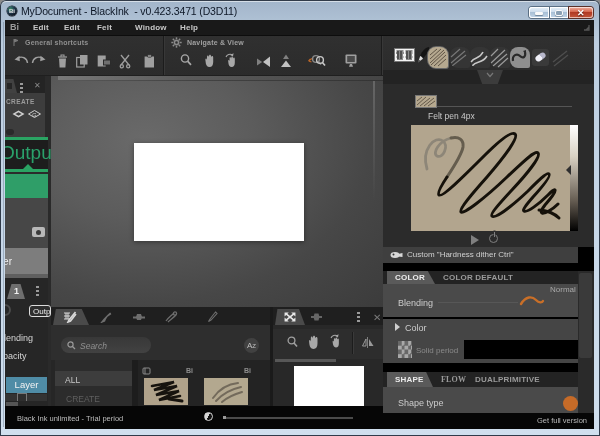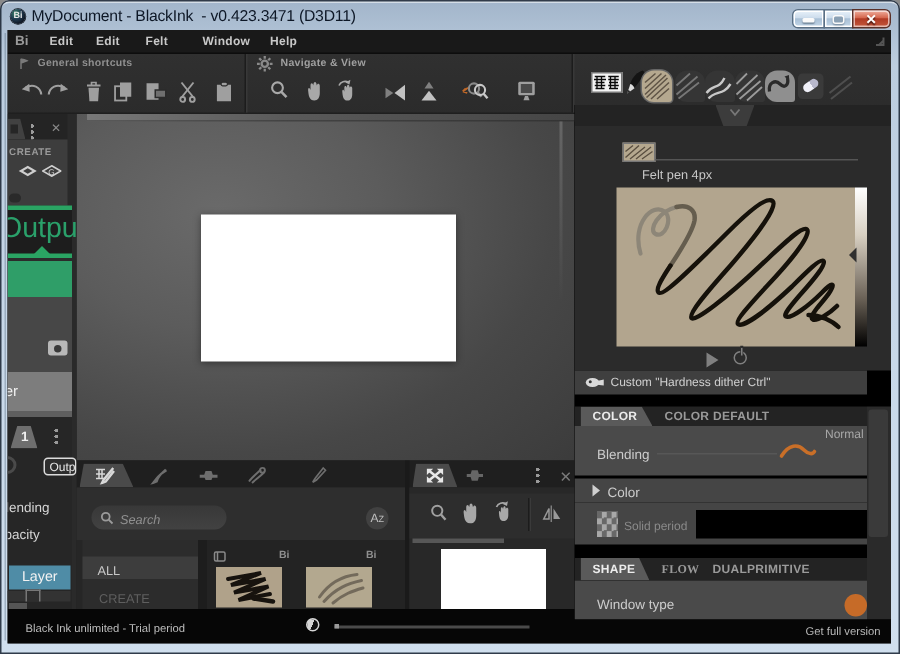--- a/index.html
+++ b/index.html
@@ -512,21 +512,21 @@
       <div class="abs" style="left:33px;top:276px;font-size:8px;color:#8a8a8a;">Solid period</div>
       <div class="abs" style="left:81px;top:270px;width:115px;height:19px;background:#000;"></div>
 
       <div class="abs" style="left:0;top:302px;width:195px;height:15px;background:#232323;"></div>
       <div class="abs" style="left:4px;top:302px;width:46px;height:15px;background:#5a5a5a;clip-path:polygon(0 0,85% 0,100% 100%,0 100%);"></div>
       <div class="abs rtab" style="left:12px;top:305px;color:#ececec;">SHAPE</div>
       <div class="abs rtab" style="left:58px;top:305px;color:#9a9a9a;font-family:Liberation Serif, serif;">FLOW</div>
       <div class="abs rtab" style="left:92px;top:305px;color:#9a9a9a;">DUALPRIMITIVE</div>
 
       <div class="abs" style="left:0;top:317px;width:195px;height:26px;background:#4a4a4a;"></div>
-      <div class="abs" style="left:15px;top:328px;font-size:9px;color:#cccccc;">Window type</div>
+      <div class="abs" style="left:15px;top:328px;font-size:9px;color:#cccccc;">Shape type</div>
       <div class="abs" style="left:180px;top:326px;width:15px;height:15px;border-radius:50%;background:#c66b28;"></div>
 
       <div class="abs" style="left:195px;top:201px;width:16px;height:142px;background:#2a2a2a;"></div>
       <div class="abs" style="left:196px;top:203px;width:13px;height:85px;background:#3a3a3a;border-radius:2px;"></div>
     </div>
     <div class="abs" style="left:532px;top:396px;font-size:7.5px;color:#b8b8b8;white-space:nowrap;">Get full version</div>
   </div>
 </div>
 
 </body></html>

